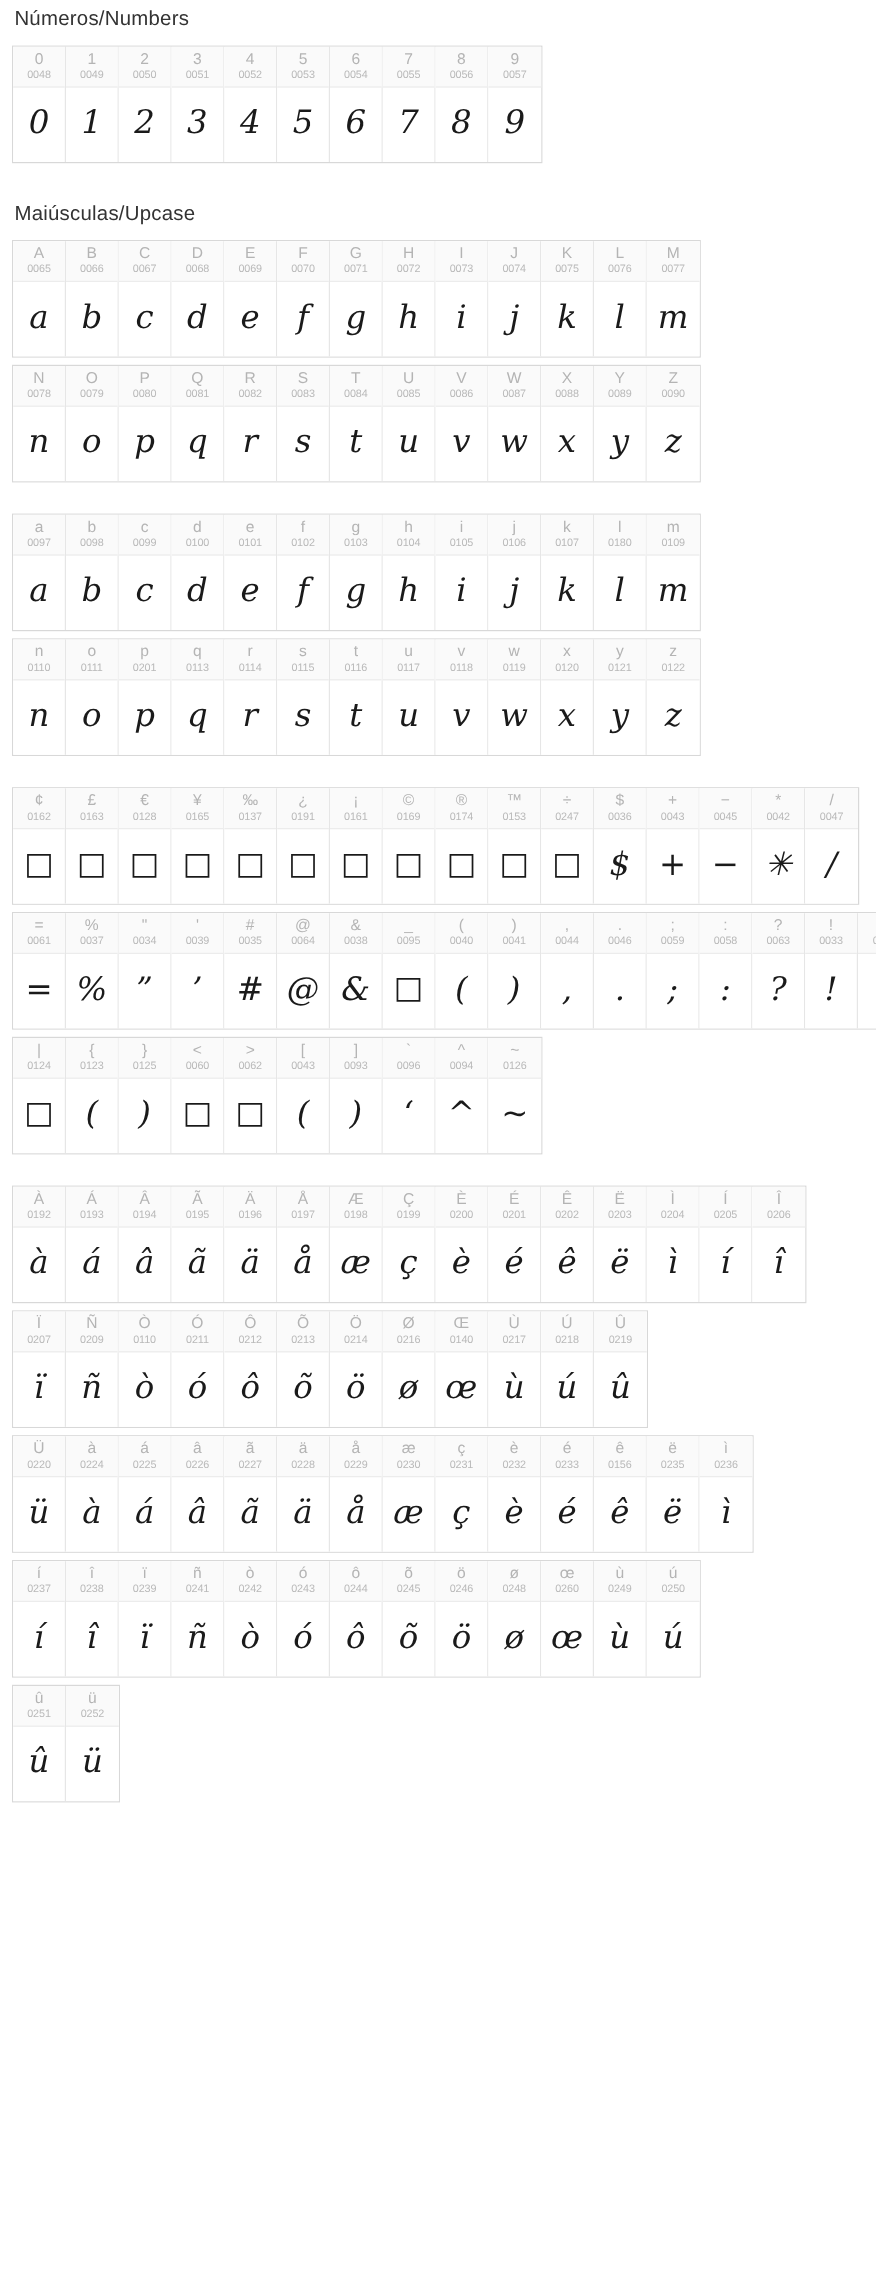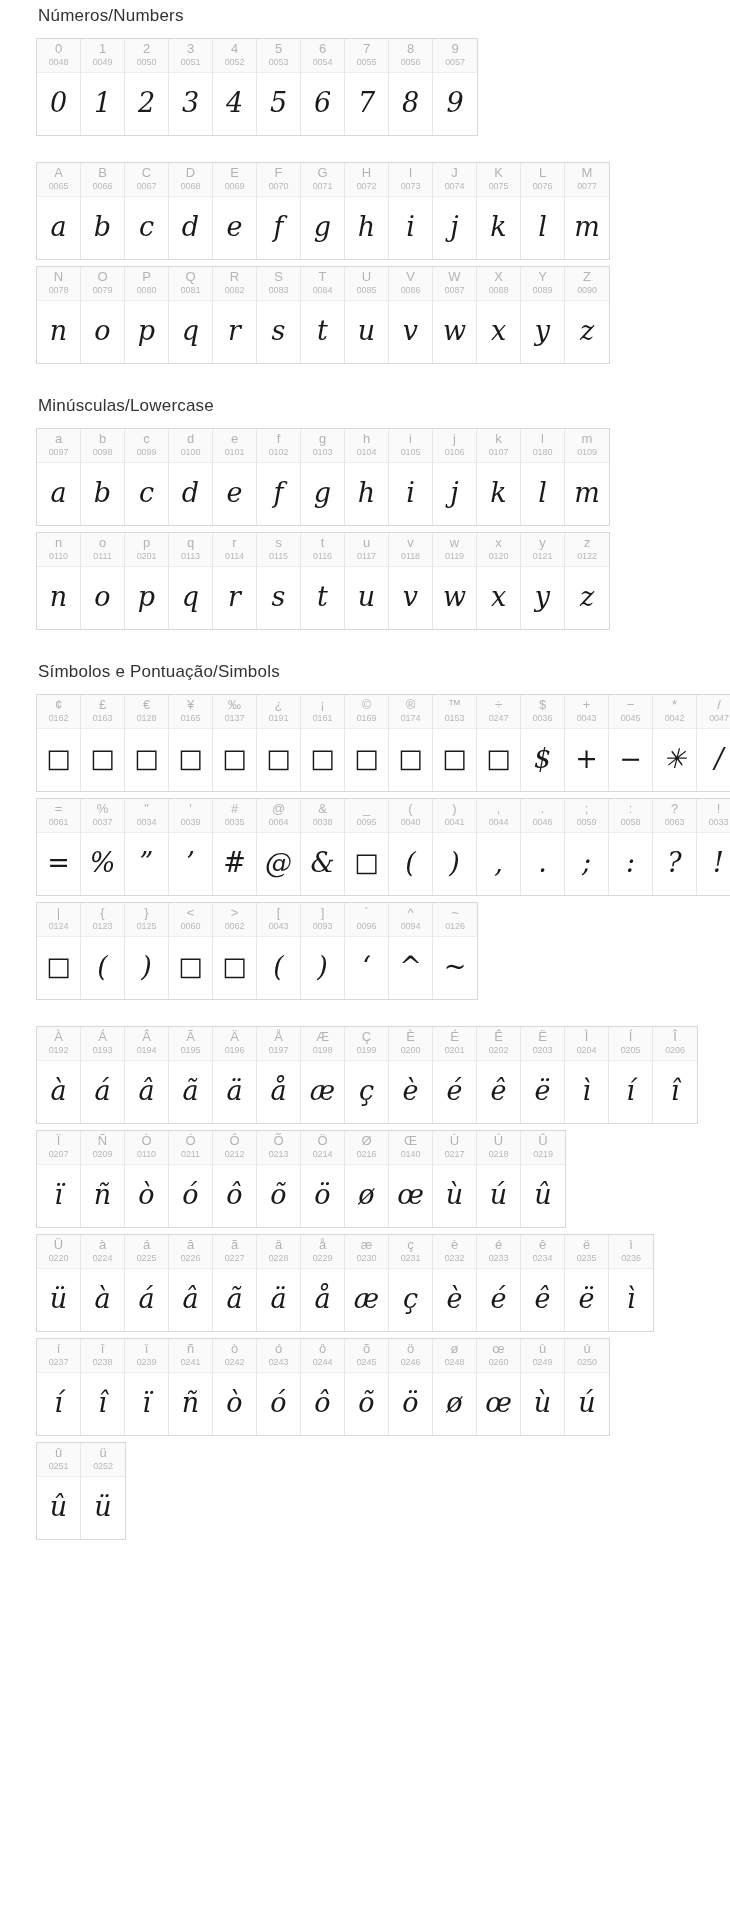--- a/index.html
+++ b/index.html
@@ -9,21 +9,20 @@
     background: #ffffff;
     font-family: "Liberation Sans", sans-serif;
   }
   body {
     width: 730px;
     padding: 0 0 30px 0;
   }
   .page {
     width: 610px;
     padding: 0 10px;
-    margin-left: 26px;
   }
   .section { margin: 0 0 26px 0; }
   .section-title {
     font-size: 17px;
     color: #333333;
     font-weight: normal;
     margin: 0 0 12px 2px;
     padding-top: 6px;
     letter-spacing: 0.2px;
   }
@@ -166,20 +165,21 @@
               <div class="cell-head">
                 <div class="cell-char">9</div>
                 <div class="cell-code">0057</div>
               </div>
               <div class="cell-body">9</div>
             </div>
           </div>
         </div>
       </div>
       <div class="section">
+        <div class="section-title">Maiúsculas/Upcase</div>
         <div class="glyph-block">
           <div class="glyph-row">
             <div class="glyph-cell">
               <div class="cell-head">
                 <div class="cell-char">A</div>
                 <div class="cell-code">0065</div>
               </div>
               <div class="cell-body">a</div>
             </div>
             <div class="glyph-cell">
@@ -353,735 +353,733 @@
                 <div class="cell-code">0089</div>
               </div>
               <div class="cell-body">y</div>
             </div>
             <div class="glyph-cell">
               <div class="cell-head">
                 <div class="cell-char">Z</div>
                 <div class="cell-code">0090</div>
               </div>
               <div class="cell-body">z</div>
-            </div>
-          </div>
-        </div>
-      </div>
-      <div class="section">
-        <div class="section-title">Minúsculas/Lowercase</div>
-        <div class="glyph-block">
-          <div class="glyph-row">
-            <div class="glyph-cell">
-              <div class="cell-head">
-                <div class="cell-char">a</div>
-                <div class="cell-code">0097</div>
-              </div>
-              <div class="cell-body">a</div>
-            </div>
-            <div class="glyph-cell">
-              <div class="cell-head">
-                <div class="cell-char">b</div>
-                <div class="cell-code">0098</div>
-              </div>
-              <div class="cell-body">b</div>
-            </div>
-            <div class="glyph-cell">
-              <div class="cell-head">
-                <div class="cell-char">c</div>
-                <div class="cell-code">0099</div>
-              </div>
-              <div class="cell-body">c</div>
-            </div>
-            <div class="glyph-cell">
-              <div class="cell-head">
-                <div class="cell-char">d</div>
-                <div class="cell-code">0100</div>
-              </div>
-              <div class="cell-body">d</div>
-            </div>
-            <div class="glyph-cell">
-              <div class="cell-head">
-                <div class="cell-char">e</div>
-                <div class="cell-code">0101</div>
-              </div>
-              <div class="cell-body">e</div>
-            </div>
-            <div class="glyph-cell">
-              <div class="cell-head">
-                <div class="cell-char">f</div>
-                <div class="cell-code">0102</div>
-              </div>
-              <div class="cell-body">f</div>
-            </div>
-            <div class="glyph-cell">
-              <div class="cell-head">
-                <div class="cell-char">g</div>
-                <div class="cell-code">0103</div>
-              </div>
-              <div class="cell-body">g</div>
-            </div>
-            <div class="glyph-cell">
-              <div class="cell-head">
-                <div class="cell-char">h</div>
-                <div class="cell-code">0104</div>
-              </div>
-              <div class="cell-body">h</div>
-            </div>
-            <div class="glyph-cell">
-              <div class="cell-head">
-                <div class="cell-char">i</div>
-                <div class="cell-code">0105</div>
-              </div>
-              <div class="cell-body">i</div>
-            </div>
-            <div class="glyph-cell">
-              <div class="cell-head">
-                <div class="cell-char">j</div>
-                <div class="cell-code">0106</div>
-              </div>
-              <div class="cell-body">j</div>
-            </div>
-            <div class="glyph-cell">
-              <div class="cell-head">
-                <div class="cell-char">k</div>
-                <div class="cell-code">0107</div>
-              </div>
-              <div class="cell-body">k</div>
-            </div>
-            <div class="glyph-cell">
-              <div class="cell-head">
-                <div class="cell-char">l</div>
-                <div class="cell-code">0180</div>
-              </div>
-              <div class="cell-body">l</div>
-            </div>
-            <div class="glyph-cell">
-              <div class="cell-head">
-                <div class="cell-char">m</div>
-                <div class="cell-code">0109</div>
-              </div>
-              <div class="cell-body">m</div>
-            </div>
-          </div>
-        </div>
-        <div class="glyph-block">
-          <div class="glyph-row">
-            <div class="glyph-cell">
-              <div class="cell-head">
-                <div class="cell-char">n</div>
-                <div class="cell-code">0110</div>
-              </div>
-              <div class="cell-body">n</div>
-            </div>
-            <div class="glyph-cell">
-              <div class="cell-head">
-                <div class="cell-char">o</div>
-                <div class="cell-code">0111</div>
-              </div>
-              <div class="cell-body">o</div>
-            </div>
-            <div class="glyph-cell">
-              <div class="cell-head">
-                <div class="cell-char">p</div>
-                <div class="cell-code">0201</div>
-              </div>
-              <div class="cell-body">p</div>
-            </div>
-            <div class="glyph-cell">
-              <div class="cell-head">
-                <div class="cell-char">q</div>
-                <div class="cell-code">0113</div>
-              </div>
-              <div class="cell-body">q</div>
-            </div>
-            <div class="glyph-cell">
-              <div class="cell-head">
-                <div class="cell-char">r</div>
-                <div class="cell-code">0114</div>
-              </div>
-              <div class="cell-body">r</div>
-            </div>
-            <div class="glyph-cell">
-              <div class="cell-head">
-                <div class="cell-char">s</div>
-                <div class="cell-code">0115</div>
-              </div>
-              <div class="cell-body">s</div>
-            </div>
-            <div class="glyph-cell">
-              <div class="cell-head">
-                <div class="cell-char">t</div>
-                <div class="cell-code">0116</div>
-              </div>
-              <div class="cell-body">t</div>
-            </div>
-            <div class="glyph-cell">
-              <div class="cell-head">
-                <div class="cell-char">u</div>
-                <div class="cell-code">0117</div>
-              </div>
-              <div class="cell-body">u</div>
-            </div>
-            <div class="glyph-cell">
-              <div class="cell-head">
-                <div class="cell-char">v</div>
-                <div class="cell-code">0118</div>
-              </div>
-              <div class="cell-body">v</div>
-            </div>
-            <div class="glyph-cell">
-              <div class="cell-head">
-                <div class="cell-char">w</div>
-                <div class="cell-code">0119</div>
-              </div>
-              <div class="cell-body">w</div>
-            </div>
-            <div class="glyph-cell">
-              <div class="cell-head">
-                <div class="cell-char">x</div>
-                <div class="cell-code">0120</div>
-              </div>
-              <div class="cell-body">x</div>
-            </div>
-            <div class="glyph-cell">
-              <div class="cell-head">
-                <div class="cell-char">y</div>
-                <div class="cell-code">0121</div>
-              </div>
-              <div class="cell-body">y</div>
-            </div>
-            <div class="glyph-cell">
-              <div class="cell-head">
-                <div class="cell-char">z</div>
-                <div class="cell-code">0122</div>
-              </div>
-              <div class="cell-body">z</div>
-            </div>
-          </div>
-        </div>
-      </div>
-      <div class="section">
-        <div class="section-title">Símbolos e Pontuação/Simbols</div>
-        <div class="glyph-block">
-          <div class="glyph-row">
-            <div class="glyph-cell">
-              <div class="cell-head">
-                <div class="cell-char">¢</div>
-                <div class="cell-code">0162</div>
-              </div>
-              <div class="cell-body notdef">□</div>
-            </div>
-            <div class="glyph-cell">
-              <div class="cell-head">
-                <div class="cell-char">£</div>
-                <div class="cell-code">0163</div>
-              </div>
-              <div class="cell-body notdef">□</div>
-            </div>
-            <div class="glyph-cell">
-              <div class="cell-head">
-                <div class="cell-char">€</div>
-                <div class="cell-code">0128</div>
-              </div>
-              <div class="cell-body notdef">□</div>
-            </div>
-            <div class="glyph-cell">
-              <div class="cell-head">
-                <div class="cell-char">¥</div>
-                <div class="cell-code">0165</div>
-              </div>
-              <div class="cell-body notdef">□</div>
-            </div>
-            <div class="glyph-cell">
-              <div class="cell-head">
-                <div class="cell-char">‰</div>
-                <div class="cell-code">0137</div>
-              </div>
-              <div class="cell-body notdef">□</div>
-            </div>
-            <div class="glyph-cell">
-              <div class="cell-head">
-                <div class="cell-char">¿</div>
-                <div class="cell-code">0191</div>
-              </div>
-              <div class="cell-body notdef">□</div>
-            </div>
-            <div class="glyph-cell">
-              <div class="cell-head">
-                <div class="cell-char">¡</div>
-                <div class="cell-code">0161</div>
-              </div>
-              <div class="cell-body notdef">□</div>
-            </div>
-            <div class="glyph-cell">
-              <div class="cell-head">
-                <div class="cell-char">©</div>
-                <div class="cell-code">0169</div>
-              </div>
-              <div class="cell-body notdef">□</div>
-            </div>
-            <div class="glyph-cell">
-              <div class="cell-head">
-                <div class="cell-char">®</div>
-                <div class="cell-code">0174</div>
-              </div>
-              <div class="cell-body notdef">□</div>
-            </div>
-            <div class="glyph-cell">
-              <div class="cell-head">
-                <div class="cell-char">™</div>
-                <div class="cell-code">0153</div>
-              </div>
-              <div class="cell-body notdef">□</div>
-            </div>
-            <div class="glyph-cell">
-              <div class="cell-head">
-                <div class="cell-char">÷</div>
-                <div class="cell-code">0247</div>
-              </div>
-              <div class="cell-body notdef">□</div>
-            </div>
-            <div class="glyph-cell">
-              <div class="cell-head">
-                <div class="cell-char">$</div>
-                <div class="cell-code">0036</div>
-              </div>
-              <div class="cell-body">$</div>
-            </div>
-            <div class="glyph-cell">
-              <div class="cell-head">
-                <div class="cell-char">+</div>
-                <div class="cell-code">0043</div>
-              </div>
-              <div class="cell-body">+</div>
-            </div>
-            <div class="glyph-cell">
-              <div class="cell-head">
-                <div class="cell-char">−</div>
-                <div class="cell-code">0045</div>
-              </div>
-              <div class="cell-body">−</div>
-            </div>
-            <div class="glyph-cell">
-              <div class="cell-head">
-                <div class="cell-char">*</div>
-                <div class="cell-code">0042</div>
-              </div>
-              <div class="cell-body">✳</div>
-            </div>
-            <div class="glyph-cell">
-              <div class="cell-head">
-                <div class="cell-char">/</div>
-                <div class="cell-code">0047</div>
-              </div>
-              <div class="cell-body">/</div>
-            </div>
-          </div>
-        </div>
-        <div class="glyph-block">
-          <div class="glyph-row">
-            <div class="glyph-cell">
-              <div class="cell-head">
-                <div class="cell-char">=</div>
-                <div class="cell-code">0061</div>
-              </div>
-              <div class="cell-body">=</div>
-            </div>
-            <div class="glyph-cell">
-              <div class="cell-head">
-                <div class="cell-char">%</div>
-                <div class="cell-code">0037</div>
-              </div>
-              <div class="cell-body">%</div>
-            </div>
-            <div class="glyph-cell">
-              <div class="cell-head">
-                <div class="cell-char">"</div>
-                <div class="cell-code">0034</div>
-              </div>
-              <div class="cell-body">”</div>
-            </div>
-            <div class="glyph-cell">
-              <div class="cell-head">
-                <div class="cell-char">'</div>
-                <div class="cell-code">0039</div>
-              </div>
-              <div class="cell-body">’</div>
-            </div>
-            <div class="glyph-cell">
-              <div class="cell-head">
-                <div class="cell-char">#</div>
-                <div class="cell-code">0035</div>
-              </div>
-              <div class="cell-body">#</div>
-            </div>
-            <div class="glyph-cell">
-              <div class="cell-head">
-                <div class="cell-char">@</div>
-                <div class="cell-code">0064</div>
-              </div>
-              <div class="cell-body">@</div>
-            </div>
-            <div class="glyph-cell">
-              <div class="cell-head">
-                <div class="cell-char">&amp;</div>
-                <div class="cell-code">0038</div>
-              </div>
-              <div class="cell-body">&amp;</div>
-            </div>
-            <div class="glyph-cell">
-              <div class="cell-head">
-                <div class="cell-char">_</div>
-                <div class="cell-code">0095</div>
-              </div>
-              <div class="cell-body notdef">□</div>
-            </div>
-            <div class="glyph-cell">
-              <div class="cell-head">
-                <div class="cell-char">(</div>
-                <div class="cell-code">0040</div>
-              </div>
-              <div class="cell-body">(</div>
-            </div>
-            <div class="glyph-cell">
-              <div class="cell-head">
-                <div class="cell-char">)</div>
-                <div class="cell-code">0041</div>
-              </div>
-              <div class="cell-body">)</div>
-            </div>
-            <div class="glyph-cell">
-              <div class="cell-head">
-                <div class="cell-char">,</div>
-                <div class="cell-code">0044</div>
-              </div>
-              <div class="cell-body">,</div>
-            </div>
-            <div class="glyph-cell">
-              <div class="cell-head">
-                <div class="cell-char">.</div>
-                <div class="cell-code">0046</div>
-              </div>
-              <div class="cell-body">.</div>
-            </div>
-            <div class="glyph-cell">
-              <div class="cell-head">
-                <div class="cell-char">;</div>
-                <div class="cell-code">0059</div>
-              </div>
-              <div class="cell-body">;</div>
-            </div>
-            <div class="glyph-cell">
-              <div class="cell-head">
-                <div class="cell-char">:</div>
-                <div class="cell-code">0058</div>
-              </div>
-              <div class="cell-body">:</div>
-            </div>
-            <div class="glyph-cell">
-              <div class="cell-head">
-                <div class="cell-char">?</div>
-                <div class="cell-code">0063</div>
-              </div>
-              <div class="cell-body">?</div>
-            </div>
-            <div class="glyph-cell">
-              <div class="cell-head">
-                <div class="cell-char">!</div>
-                <div class="cell-code">0033</div>
-              </div>
-              <div class="cell-body">!</div>
-            </div>
-            <div class="glyph-cell">
-              <div class="cell-head">
-                <div class="cell-char">\</div>
-                <div class="cell-code">0092</div>
-              </div>
-              <div class="cell-body">\</div>
-            </div>
-          </div>
-        </div>
-        <div class="glyph-block">
-          <div class="glyph-row">
-            <div class="glyph-cell">
-              <div class="cell-head">
-                <div class="cell-char">|</div>
-                <div class="cell-code">0124</div>
-              </div>
-              <div class="cell-body notdef">□</div>
-            </div>
-            <div class="glyph-cell">
-              <div class="cell-head">
-                <div class="cell-char">{</div>
-                <div class="cell-code">0123</div>
-              </div>
-              <div class="cell-body">(</div>
-            </div>
-            <div class="glyph-cell">
-              <div class="cell-head">
-                <div class="cell-char">}</div>
-                <div class="cell-code">0125</div>
-              </div>
-              <div class="cell-body">)</div>
-            </div>
-            <div class="glyph-cell">
-              <div class="cell-head">
-                <div class="cell-char">&lt;</div>
-                <div class="cell-code">0060</div>
-              </div>
-              <div class="cell-body notdef">□</div>
-            </div>
-            <div class="glyph-cell">
-              <div class="cell-head">
-                <div class="cell-char">&gt;</div>
-                <div class="cell-code">0062</div>
-              </div>
-              <div class="cell-body notdef">□</div>
-            </div>
-            <div class="glyph-cell">
-              <div class="cell-head">
-                <div class="cell-char">[</div>
-                <div class="cell-code">0043</div>
-              </div>
-              <div class="cell-body">(</div>
-            </div>
-            <div class="glyph-cell">
-              <div class="cell-head">
-                <div class="cell-char">]</div>
-                <div class="cell-code">0093</div>
-              </div>
-              <div class="cell-body">)</div>
-            </div>
-            <div class="glyph-cell">
-              <div class="cell-head">
-                <div class="cell-char">`</div>
-                <div class="cell-code">0096</div>
-              </div>
-              <div class="cell-body">‘</div>
-            </div>
-            <div class="glyph-cell">
-              <div class="cell-head">
-                <div class="cell-char">^</div>
-                <div class="cell-code">0094</div>
-              </div>
-              <div class="cell-body">^</div>
-            </div>
-            <div class="glyph-cell">
-              <div class="cell-head">
-                <div class="cell-char">~</div>
-                <div class="cell-code">0126</div>
-              </div>
-              <div class="cell-body">~</div>
             </div>
           </div>
         </div>
       </div>
       <div class="section">
         <div class="glyph-block">
           <div class="glyph-row">
             <div class="glyph-cell">
               <div class="cell-head">
-                <div class="cell-char">À</div>
-                <div class="cell-code">0192</div>
-              </div>
-              <div class="cell-body">à</div>
-            </div>
-            <div class="glyph-cell">
-              <div class="cell-head">
-                <div class="cell-char">Á</div>
-                <div class="cell-code">0193</div>
-              </div>
-              <div class="cell-body">á</div>
-            </div>
-            <div class="glyph-cell">
-              <div class="cell-head">
-                <div class="cell-char">Â</div>
-                <div class="cell-code">0194</div>
-              </div>
-              <div class="cell-body">â</div>
-            </div>
-            <div class="glyph-cell">
-              <div class="cell-head">
-                <div class="cell-char">Ã</div>
-                <div class="cell-code">0195</div>
-              </div>
-              <div class="cell-body">ã</div>
-            </div>
-            <div class="glyph-cell">
-              <div class="cell-head">
-                <div class="cell-char">Ä</div>
-                <div class="cell-code">0196</div>
-              </div>
-              <div class="cell-body">ä</div>
-            </div>
-            <div class="glyph-cell">
-              <div class="cell-head">
-                <div class="cell-char">Å</div>
-                <div class="cell-code">0197</div>
-              </div>
-              <div class="cell-body">å</div>
-            </div>
-            <div class="glyph-cell">
-              <div class="cell-head">
-                <div class="cell-char">Æ</div>
-                <div class="cell-code">0198</div>
-              </div>
-              <div class="cell-body">æ</div>
-            </div>
-            <div class="glyph-cell">
-              <div class="cell-head">
-                <div class="cell-char">Ç</div>
-                <div class="cell-code">0199</div>
-              </div>
-              <div class="cell-body">ç</div>
-            </div>
-            <div class="glyph-cell">
-              <div class="cell-head">
-                <div class="cell-char">È</div>
-                <div class="cell-code">0200</div>
-              </div>
-              <div class="cell-body">è</div>
-            </div>
-            <div class="glyph-cell">
-              <div class="cell-head">
-                <div class="cell-char">É</div>
-                <div class="cell-code">0201</div>
-              </div>
-              <div class="cell-body">é</div>
-            </div>
-            <div class="glyph-cell">
-              <div class="cell-head">
-                <div class="cell-char">Ê</div>
-                <div class="cell-code">0202</div>
-              </div>
-              <div class="cell-body">ê</div>
-            </div>
-            <div class="glyph-cell">
-              <div class="cell-head">
-                <div class="cell-char">Ë</div>
-                <div class="cell-code">0203</div>
-              </div>
-              <div class="cell-body">ë</div>
-            </div>
-            <div class="glyph-cell">
-              <div class="cell-head">
-                <div class="cell-char">Ì</div>
-                <div class="cell-code">0204</div>
-              </div>
-              <div class="cell-body">ì</div>
-            </div>
-            <div class="glyph-cell">
-              <div class="cell-head">
-                <div class="cell-char">Í</div>
-                <div class="cell-code">0205</div>
-              </div>
-              <div class="cell-body">í</div>
-            </div>
-            <div class="glyph-cell">
-              <div class="cell-head">
-                <div class="cell-char">Î</div>
-                <div class="cell-code">0206</div>
-              </div>
-              <div class="cell-body">î</div>
+                <div class="cell-char">a</div>
+                <div class="cell-code">0097</div>
+              </div>
+              <div class="cell-body">a</div>
+            </div>
+            <div class="glyph-cell">
+              <div class="cell-head">
+                <div class="cell-char">b</div>
+                <div class="cell-code">0098</div>
+              </div>
+              <div class="cell-body">b</div>
+            </div>
+            <div class="glyph-cell">
+              <div class="cell-head">
+                <div class="cell-char">c</div>
+                <div class="cell-code">0099</div>
+              </div>
+              <div class="cell-body">c</div>
+            </div>
+            <div class="glyph-cell">
+              <div class="cell-head">
+                <div class="cell-char">d</div>
+                <div class="cell-code">0100</div>
+              </div>
+              <div class="cell-body">d</div>
+            </div>
+            <div class="glyph-cell">
+              <div class="cell-head">
+                <div class="cell-char">e</div>
+                <div class="cell-code">0101</div>
+              </div>
+              <div class="cell-body">e</div>
+            </div>
+            <div class="glyph-cell">
+              <div class="cell-head">
+                <div class="cell-char">f</div>
+                <div class="cell-code">0102</div>
+              </div>
+              <div class="cell-body">f</div>
+            </div>
+            <div class="glyph-cell">
+              <div class="cell-head">
+                <div class="cell-char">g</div>
+                <div class="cell-code">0103</div>
+              </div>
+              <div class="cell-body">g</div>
+            </div>
+            <div class="glyph-cell">
+              <div class="cell-head">
+                <div class="cell-char">h</div>
+                <div class="cell-code">0104</div>
+              </div>
+              <div class="cell-body">h</div>
+            </div>
+            <div class="glyph-cell">
+              <div class="cell-head">
+                <div class="cell-char">i</div>
+                <div class="cell-code">0105</div>
+              </div>
+              <div class="cell-body">i</div>
+            </div>
+            <div class="glyph-cell">
+              <div class="cell-head">
+                <div class="cell-char">j</div>
+                <div class="cell-code">0106</div>
+              </div>
+              <div class="cell-body">j</div>
+            </div>
+            <div class="glyph-cell">
+              <div class="cell-head">
+                <div class="cell-char">k</div>
+                <div class="cell-code">0107</div>
+              </div>
+              <div class="cell-body">k</div>
+            </div>
+            <div class="glyph-cell">
+              <div class="cell-head">
+                <div class="cell-char">l</div>
+                <div class="cell-code">0180</div>
+              </div>
+              <div class="cell-body">l</div>
+            </div>
+            <div class="glyph-cell">
+              <div class="cell-head">
+                <div class="cell-char">m</div>
+                <div class="cell-code">0109</div>
+              </div>
+              <div class="cell-body">m</div>
             </div>
           </div>
         </div>
         <div class="glyph-block">
           <div class="glyph-row">
             <div class="glyph-cell">
               <div class="cell-head">
-                <div class="cell-char">Ï</div>
-                <div class="cell-code">0207</div>
-              </div>
-              <div class="cell-body">ï</div>
-            </div>
-            <div class="glyph-cell">
-              <div class="cell-head">
-                <div class="cell-char">Ñ</div>
-                <div class="cell-code">0209</div>
-              </div>
-              <div class="cell-body">ñ</div>
-            </div>
-            <div class="glyph-cell">
-              <div class="cell-head">
-                <div class="cell-char">Ò</div>
+                <div class="cell-char">n</div>
                 <div class="cell-code">0110</div>
               </div>
-              <div class="cell-body">ò</div>
-            </div>
-            <div class="glyph-cell">
-              <div class="cell-head">
-                <div class="cell-char">Ó</div>
-                <div class="cell-code">0211</div>
-              </div>
-              <div class="cell-body">ó</div>
-            </div>
-            <div class="glyph-cell">
-              <div class="cell-head">
-                <div class="cell-char">Ô</div>
-                <div class="cell-code">0212</div>
-              </div>
-              <div class="cell-body">ô</div>
-            </div>
-            <div class="glyph-cell">
-              <div class="cell-head">
-                <div class="cell-char">Õ</div>
-                <div class="cell-code">0213</div>
-              </div>
-              <div class="cell-body">õ</div>
-            </div>
-            <div class="glyph-cell">
-              <div class="cell-head">
-                <div class="cell-char">Ö</div>
-                <div class="cell-code">0214</div>
-              </div>
-              <div class="cell-body">ö</div>
-            </div>
-            <div class="glyph-cell">
-              <div class="cell-head">
-                <div class="cell-char">Ø</div>
-                <div class="cell-code">0216</div>
-              </div>
-              <div class="cell-body">ø</div>
-            </div>
-            <div class="glyph-cell">
-              <div class="cell-head">
-                <div class="cell-char">Œ</div>
-                <div class="cell-code">0140</div>
-              </div>
-              <div class="cell-body">œ</div>
-            </div>
-            <div class="glyph-cell">
-              <div class="cell-head">
-                <div class="cell-char">Ù</div>
-                <div class="cell-code">0217</div>
-              </div>
-              <div class="cell-body">ù</div>
-            </div>
-            <div class="glyph-cell">
-              <div class="cell-head">
-                <div class="cell-char">Ú</div>
-                <div class="cell-code">0218</div>
-              </div>
-              <div class="cell-body">ú</div>
-            </div>
-            <div class="glyph-cell">
-              <div class="cell-head">
-                <div class="cell-char">Û</div>
-                <div class="cell-code">0219</div>
-              </div>
-              <div class="cell-body">û</div>
+              <div class="cell-body">n</div>
+            </div>
+            <div class="glyph-cell">
+              <div class="cell-head">
+                <div class="cell-char">o</div>
+                <div class="cell-code">0111</div>
+              </div>
+              <div class="cell-body">o</div>
+            </div>
+            <div class="glyph-cell">
+              <div class="cell-head">
+                <div class="cell-char">p</div>
+                <div class="cell-code">0201</div>
+              </div>
+              <div class="cell-body">p</div>
+            </div>
+            <div class="glyph-cell">
+              <div class="cell-head">
+                <div class="cell-char">q</div>
+                <div class="cell-code">0113</div>
+              </div>
+              <div class="cell-body">q</div>
+            </div>
+            <div class="glyph-cell">
+              <div class="cell-head">
+                <div class="cell-char">r</div>
+                <div class="cell-code">0114</div>
+              </div>
+              <div class="cell-body">r</div>
+            </div>
+            <div class="glyph-cell">
+              <div class="cell-head">
+                <div class="cell-char">s</div>
+                <div class="cell-code">0115</div>
+              </div>
+              <div class="cell-body">s</div>
+            </div>
+            <div class="glyph-cell">
+              <div class="cell-head">
+                <div class="cell-char">t</div>
+                <div class="cell-code">0116</div>
+              </div>
+              <div class="cell-body">t</div>
+            </div>
+            <div class="glyph-cell">
+              <div class="cell-head">
+                <div class="cell-char">u</div>
+                <div class="cell-code">0117</div>
+              </div>
+              <div class="cell-body">u</div>
+            </div>
+            <div class="glyph-cell">
+              <div class="cell-head">
+                <div class="cell-char">v</div>
+                <div class="cell-code">0118</div>
+              </div>
+              <div class="cell-body">v</div>
+            </div>
+            <div class="glyph-cell">
+              <div class="cell-head">
+                <div class="cell-char">w</div>
+                <div class="cell-code">0119</div>
+              </div>
+              <div class="cell-body">w</div>
+            </div>
+            <div class="glyph-cell">
+              <div class="cell-head">
+                <div class="cell-char">x</div>
+                <div class="cell-code">0120</div>
+              </div>
+              <div class="cell-body">x</div>
+            </div>
+            <div class="glyph-cell">
+              <div class="cell-head">
+                <div class="cell-char">y</div>
+                <div class="cell-code">0121</div>
+              </div>
+              <div class="cell-body">y</div>
+            </div>
+            <div class="glyph-cell">
+              <div class="cell-head">
+                <div class="cell-char">z</div>
+                <div class="cell-code">0122</div>
+              </div>
+              <div class="cell-body">z</div>
+            </div>
+          </div>
+        </div>
+      </div>
+      <div class="section">
+        <div class="glyph-block">
+          <div class="glyph-row">
+            <div class="glyph-cell">
+              <div class="cell-head">
+                <div class="cell-char">¢</div>
+                <div class="cell-code">0162</div>
+              </div>
+              <div class="cell-body notdef">□</div>
+            </div>
+            <div class="glyph-cell">
+              <div class="cell-head">
+                <div class="cell-char">£</div>
+                <div class="cell-code">0163</div>
+              </div>
+              <div class="cell-body notdef">□</div>
+            </div>
+            <div class="glyph-cell">
+              <div class="cell-head">
+                <div class="cell-char">€</div>
+                <div class="cell-code">0128</div>
+              </div>
+              <div class="cell-body notdef">□</div>
+            </div>
+            <div class="glyph-cell">
+              <div class="cell-head">
+                <div class="cell-char">¥</div>
+                <div class="cell-code">0165</div>
+              </div>
+              <div class="cell-body notdef">□</div>
+            </div>
+            <div class="glyph-cell">
+              <div class="cell-head">
+                <div class="cell-char">‰</div>
+                <div class="cell-code">0137</div>
+              </div>
+              <div class="cell-body notdef">□</div>
+            </div>
+            <div class="glyph-cell">
+              <div class="cell-head">
+                <div class="cell-char">¿</div>
+                <div class="cell-code">0191</div>
+              </div>
+              <div class="cell-body notdef">□</div>
+            </div>
+            <div class="glyph-cell">
+              <div class="cell-head">
+                <div class="cell-char">¡</div>
+                <div class="cell-code">0161</div>
+              </div>
+              <div class="cell-body notdef">□</div>
+            </div>
+            <div class="glyph-cell">
+              <div class="cell-head">
+                <div class="cell-char">©</div>
+                <div class="cell-code">0169</div>
+              </div>
+              <div class="cell-body notdef">□</div>
+            </div>
+            <div class="glyph-cell">
+              <div class="cell-head">
+                <div class="cell-char">®</div>
+                <div class="cell-code">0174</div>
+              </div>
+              <div class="cell-body notdef">□</div>
+            </div>
+            <div class="glyph-cell">
+              <div class="cell-head">
+                <div class="cell-char">™</div>
+                <div class="cell-code">0153</div>
+              </div>
+              <div class="cell-body notdef">□</div>
+            </div>
+            <div class="glyph-cell">
+              <div class="cell-head">
+                <div class="cell-char">÷</div>
+                <div class="cell-code">0247</div>
+              </div>
+              <div class="cell-body notdef">□</div>
+            </div>
+            <div class="glyph-cell">
+              <div class="cell-head">
+                <div class="cell-char">$</div>
+                <div class="cell-code">0036</div>
+              </div>
+              <div class="cell-body">$</div>
+            </div>
+            <div class="glyph-cell">
+              <div class="cell-head">
+                <div class="cell-char">+</div>
+                <div class="cell-code">0043</div>
+              </div>
+              <div class="cell-body">+</div>
+            </div>
+            <div class="glyph-cell">
+              <div class="cell-head">
+                <div class="cell-char">−</div>
+                <div class="cell-code">0045</div>
+              </div>
+              <div class="cell-body">−</div>
+            </div>
+            <div class="glyph-cell">
+              <div class="cell-head">
+                <div class="cell-char">*</div>
+                <div class="cell-code">0042</div>
+              </div>
+              <div class="cell-body">✳</div>
+            </div>
+            <div class="glyph-cell">
+              <div class="cell-head">
+                <div class="cell-char">/</div>
+                <div class="cell-code">0047</div>
+              </div>
+              <div class="cell-body">/</div>
             </div>
           </div>
         </div>
         <div class="glyph-block">
           <div class="glyph-row">
             <div class="glyph-cell">
               <div class="cell-head">
+                <div class="cell-char">=</div>
+                <div class="cell-code">0061</div>
+              </div>
+              <div class="cell-body">=</div>
+            </div>
+            <div class="glyph-cell">
+              <div class="cell-head">
+                <div class="cell-char">%</div>
+                <div class="cell-code">0037</div>
+              </div>
+              <div class="cell-body">%</div>
+            </div>
+            <div class="glyph-cell">
+              <div class="cell-head">
+                <div class="cell-char">"</div>
+                <div class="cell-code">0034</div>
+              </div>
+              <div class="cell-body">”</div>
+            </div>
+            <div class="glyph-cell">
+              <div class="cell-head">
+                <div class="cell-char">'</div>
+                <div class="cell-code">0039</div>
+              </div>
+              <div class="cell-body">’</div>
+            </div>
+            <div class="glyph-cell">
+              <div class="cell-head">
+                <div class="cell-char">#</div>
+                <div class="cell-code">0035</div>
+              </div>
+              <div class="cell-body">#</div>
+            </div>
+            <div class="glyph-cell">
+              <div class="cell-head">
+                <div class="cell-char">@</div>
+                <div class="cell-code">0064</div>
+              </div>
+              <div class="cell-body">@</div>
+            </div>
+            <div class="glyph-cell">
+              <div class="cell-head">
+                <div class="cell-char">&amp;</div>
+                <div class="cell-code">0038</div>
+              </div>
+              <div class="cell-body">&amp;</div>
+            </div>
+            <div class="glyph-cell">
+              <div class="cell-head">
+                <div class="cell-char">_</div>
+                <div class="cell-code">0095</div>
+              </div>
+              <div class="cell-body notdef">□</div>
+            </div>
+            <div class="glyph-cell">
+              <div class="cell-head">
+                <div class="cell-char">(</div>
+                <div class="cell-code">0040</div>
+              </div>
+              <div class="cell-body">(</div>
+            </div>
+            <div class="glyph-cell">
+              <div class="cell-head">
+                <div class="cell-char">)</div>
+                <div class="cell-code">0041</div>
+              </div>
+              <div class="cell-body">)</div>
+            </div>
+            <div class="glyph-cell">
+              <div class="cell-head">
+                <div class="cell-char">,</div>
+                <div class="cell-code">0044</div>
+              </div>
+              <div class="cell-body">,</div>
+            </div>
+            <div class="glyph-cell">
+              <div class="cell-head">
+                <div class="cell-char">.</div>
+                <div class="cell-code">0046</div>
+              </div>
+              <div class="cell-body">.</div>
+            </div>
+            <div class="glyph-cell">
+              <div class="cell-head">
+                <div class="cell-char">;</div>
+                <div class="cell-code">0059</div>
+              </div>
+              <div class="cell-body">;</div>
+            </div>
+            <div class="glyph-cell">
+              <div class="cell-head">
+                <div class="cell-char">:</div>
+                <div class="cell-code">0058</div>
+              </div>
+              <div class="cell-body">:</div>
+            </div>
+            <div class="glyph-cell">
+              <div class="cell-head">
+                <div class="cell-char">?</div>
+                <div class="cell-code">0063</div>
+              </div>
+              <div class="cell-body">?</div>
+            </div>
+            <div class="glyph-cell">
+              <div class="cell-head">
+                <div class="cell-char">!</div>
+                <div class="cell-code">0033</div>
+              </div>
+              <div class="cell-body">!</div>
+            </div>
+            <div class="glyph-cell">
+              <div class="cell-head">
+                <div class="cell-char">\</div>
+                <div class="cell-code">0092</div>
+              </div>
+              <div class="cell-body">\</div>
+            </div>
+          </div>
+        </div>
+        <div class="glyph-block">
+          <div class="glyph-row">
+            <div class="glyph-cell">
+              <div class="cell-head">
+                <div class="cell-char">|</div>
+                <div class="cell-code">0124</div>
+              </div>
+              <div class="cell-body notdef">□</div>
+            </div>
+            <div class="glyph-cell">
+              <div class="cell-head">
+                <div class="cell-char">{</div>
+                <div class="cell-code">0123</div>
+              </div>
+              <div class="cell-body">(</div>
+            </div>
+            <div class="glyph-cell">
+              <div class="cell-head">
+                <div class="cell-char">}</div>
+                <div class="cell-code">0125</div>
+              </div>
+              <div class="cell-body">)</div>
+            </div>
+            <div class="glyph-cell">
+              <div class="cell-head">
+                <div class="cell-char">&lt;</div>
+                <div class="cell-code">0060</div>
+              </div>
+              <div class="cell-body notdef">□</div>
+            </div>
+            <div class="glyph-cell">
+              <div class="cell-head">
+                <div class="cell-char">&gt;</div>
+                <div class="cell-code">0062</div>
+              </div>
+              <div class="cell-body notdef">□</div>
+            </div>
+            <div class="glyph-cell">
+              <div class="cell-head">
+                <div class="cell-char">[</div>
+                <div class="cell-code">0043</div>
+              </div>
+              <div class="cell-body">(</div>
+            </div>
+            <div class="glyph-cell">
+              <div class="cell-head">
+                <div class="cell-char">]</div>
+                <div class="cell-code">0093</div>
+              </div>
+              <div class="cell-body">)</div>
+            </div>
+            <div class="glyph-cell">
+              <div class="cell-head">
+                <div class="cell-char">`</div>
+                <div class="cell-code">0096</div>
+              </div>
+              <div class="cell-body">‘</div>
+            </div>
+            <div class="glyph-cell">
+              <div class="cell-head">
+                <div class="cell-char">^</div>
+                <div class="cell-code">0094</div>
+              </div>
+              <div class="cell-body">^</div>
+            </div>
+            <div class="glyph-cell">
+              <div class="cell-head">
+                <div class="cell-char">~</div>
+                <div class="cell-code">0126</div>
+              </div>
+              <div class="cell-body">~</div>
+            </div>
+          </div>
+        </div>
+      </div>
+      <div class="section">
+        <div class="glyph-block">
+          <div class="glyph-row">
+            <div class="glyph-cell">
+              <div class="cell-head">
+                <div class="cell-char">À</div>
+                <div class="cell-code">0192</div>
+              </div>
+              <div class="cell-body">à</div>
+            </div>
+            <div class="glyph-cell">
+              <div class="cell-head">
+                <div class="cell-char">Á</div>
+                <div class="cell-code">0193</div>
+              </div>
+              <div class="cell-body">á</div>
+            </div>
+            <div class="glyph-cell">
+              <div class="cell-head">
+                <div class="cell-char">Â</div>
+                <div class="cell-code">0194</div>
+              </div>
+              <div class="cell-body">â</div>
+            </div>
+            <div class="glyph-cell">
+              <div class="cell-head">
+                <div class="cell-char">Ã</div>
+                <div class="cell-code">0195</div>
+              </div>
+              <div class="cell-body">ã</div>
+            </div>
+            <div class="glyph-cell">
+              <div class="cell-head">
+                <div class="cell-char">Ä</div>
+                <div class="cell-code">0196</div>
+              </div>
+              <div class="cell-body">ä</div>
+            </div>
+            <div class="glyph-cell">
+              <div class="cell-head">
+                <div class="cell-char">Å</div>
+                <div class="cell-code">0197</div>
+              </div>
+              <div class="cell-body">å</div>
+            </div>
+            <div class="glyph-cell">
+              <div class="cell-head">
+                <div class="cell-char">Æ</div>
+                <div class="cell-code">0198</div>
+              </div>
+              <div class="cell-body">æ</div>
+            </div>
+            <div class="glyph-cell">
+              <div class="cell-head">
+                <div class="cell-char">Ç</div>
+                <div class="cell-code">0199</div>
+              </div>
+              <div class="cell-body">ç</div>
+            </div>
+            <div class="glyph-cell">
+              <div class="cell-head">
+                <div class="cell-char">È</div>
+                <div class="cell-code">0200</div>
+              </div>
+              <div class="cell-body">è</div>
+            </div>
+            <div class="glyph-cell">
+              <div class="cell-head">
+                <div class="cell-char">É</div>
+                <div class="cell-code">0201</div>
+              </div>
+              <div class="cell-body">é</div>
+            </div>
+            <div class="glyph-cell">
+              <div class="cell-head">
+                <div class="cell-char">Ê</div>
+                <div class="cell-code">0202</div>
+              </div>
+              <div class="cell-body">ê</div>
+            </div>
+            <div class="glyph-cell">
+              <div class="cell-head">
+                <div class="cell-char">Ë</div>
+                <div class="cell-code">0203</div>
+              </div>
+              <div class="cell-body">ë</div>
+            </div>
+            <div class="glyph-cell">
+              <div class="cell-head">
+                <div class="cell-char">Ì</div>
+                <div class="cell-code">0204</div>
+              </div>
+              <div class="cell-body">ì</div>
+            </div>
+            <div class="glyph-cell">
+              <div class="cell-head">
+                <div class="cell-char">Í</div>
+                <div class="cell-code">0205</div>
+              </div>
+              <div class="cell-body">í</div>
+            </div>
+            <div class="glyph-cell">
+              <div class="cell-head">
+                <div class="cell-char">Î</div>
+                <div class="cell-code">0206</div>
+              </div>
+              <div class="cell-body">î</div>
+            </div>
+          </div>
+        </div>
+        <div class="glyph-block">
+          <div class="glyph-row">
+            <div class="glyph-cell">
+              <div class="cell-head">
+                <div class="cell-char">Ï</div>
+                <div class="cell-code">0207</div>
+              </div>
+              <div class="cell-body">ï</div>
+            </div>
+            <div class="glyph-cell">
+              <div class="cell-head">
+                <div class="cell-char">Ñ</div>
+                <div class="cell-code">0209</div>
+              </div>
+              <div class="cell-body">ñ</div>
+            </div>
+            <div class="glyph-cell">
+              <div class="cell-head">
+                <div class="cell-char">Ò</div>
+                <div class="cell-code">0110</div>
+              </div>
+              <div class="cell-body">ò</div>
+            </div>
+            <div class="glyph-cell">
+              <div class="cell-head">
+                <div class="cell-char">Ó</div>
+                <div class="cell-code">0211</div>
+              </div>
+              <div class="cell-body">ó</div>
+            </div>
+            <div class="glyph-cell">
+              <div class="cell-head">
+                <div class="cell-char">Ô</div>
+                <div class="cell-code">0212</div>
+              </div>
+              <div class="cell-body">ô</div>
+            </div>
+            <div class="glyph-cell">
+              <div class="cell-head">
+                <div class="cell-char">Õ</div>
+                <div class="cell-code">0213</div>
+              </div>
+              <div class="cell-body">õ</div>
+            </div>
+            <div class="glyph-cell">
+              <div class="cell-head">
+                <div class="cell-char">Ö</div>
+                <div class="cell-code">0214</div>
+              </div>
+              <div class="cell-body">ö</div>
+            </div>
+            <div class="glyph-cell">
+              <div class="cell-head">
+                <div class="cell-char">Ø</div>
+                <div class="cell-code">0216</div>
+              </div>
+              <div class="cell-body">ø</div>
+            </div>
+            <div class="glyph-cell">
+              <div class="cell-head">
+                <div class="cell-char">Œ</div>
+                <div class="cell-code">0140</div>
+              </div>
+              <div class="cell-body">œ</div>
+            </div>
+            <div class="glyph-cell">
+              <div class="cell-head">
+                <div class="cell-char">Ù</div>
+                <div class="cell-code">0217</div>
+              </div>
+              <div class="cell-body">ù</div>
+            </div>
+            <div class="glyph-cell">
+              <div class="cell-head">
+                <div class="cell-char">Ú</div>
+                <div class="cell-code">0218</div>
+              </div>
+              <div class="cell-body">ú</div>
+            </div>
+            <div class="glyph-cell">
+              <div class="cell-head">
+                <div class="cell-char">Û</div>
+                <div class="cell-code">0219</div>
+              </div>
+              <div class="cell-body">û</div>
+            </div>
+          </div>
+        </div>
+        <div class="glyph-block">
+          <div class="glyph-row">
+            <div class="glyph-cell">
+              <div class="cell-head">
                 <div class="cell-char">Ü</div>
                 <div class="cell-code">0220</div>
               </div>
               <div class="cell-body">ü</div>
             </div>
             <div class="glyph-cell">
               <div class="cell-head">
                 <div class="cell-char">à</div>
                 <div class="cell-code">0224</div>
               </div>
@@ -1146,21 +1144,21 @@
             <div class="glyph-cell">
               <div class="cell-head">
                 <div class="cell-char">é</div>
                 <div class="cell-code">0233</div>
               </div>
               <div class="cell-body">é</div>
             </div>
             <div class="glyph-cell">
               <div class="cell-head">
                 <div class="cell-char">ê</div>
-                <div class="cell-code">0234</div>
+                <div class="cell-code">0156</div>
               </div>
               <div class="cell-body">ê</div>
             </div>
             <div class="glyph-cell">
               <div class="cell-head">
                 <div class="cell-char">ë</div>
                 <div class="cell-code">0235</div>
               </div>
               <div class="cell-body">ë</div>
             </div>

